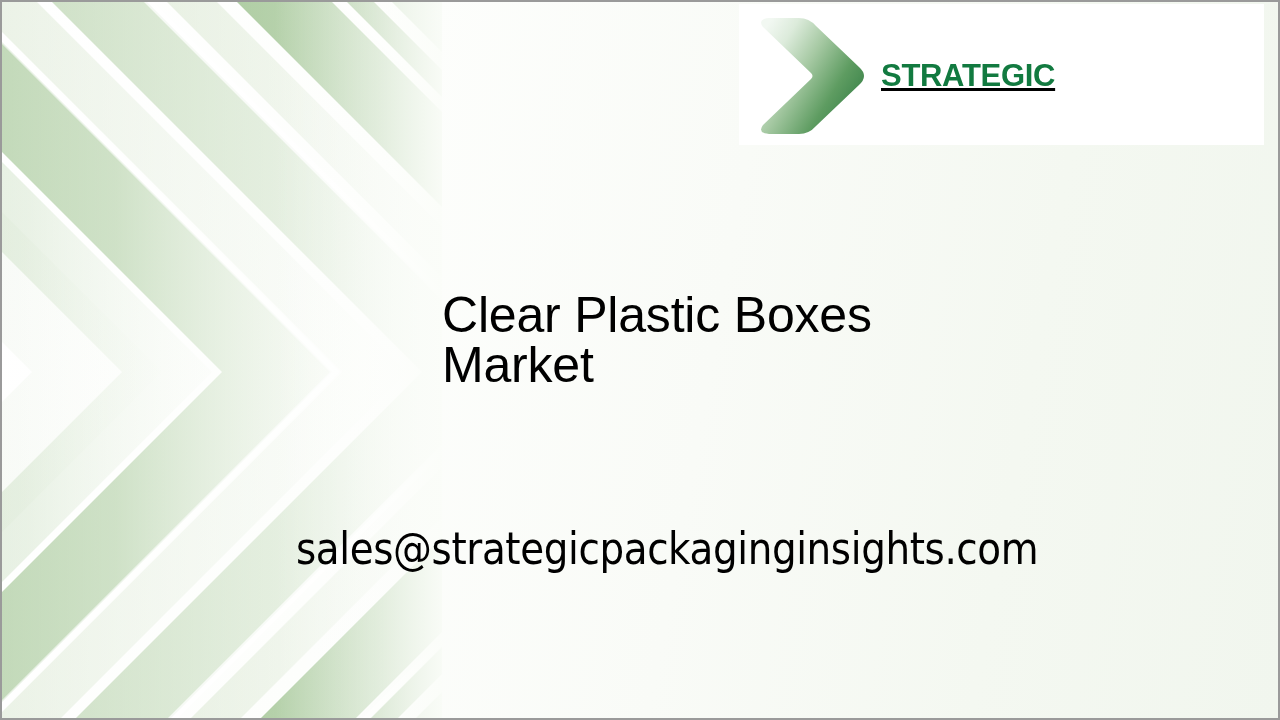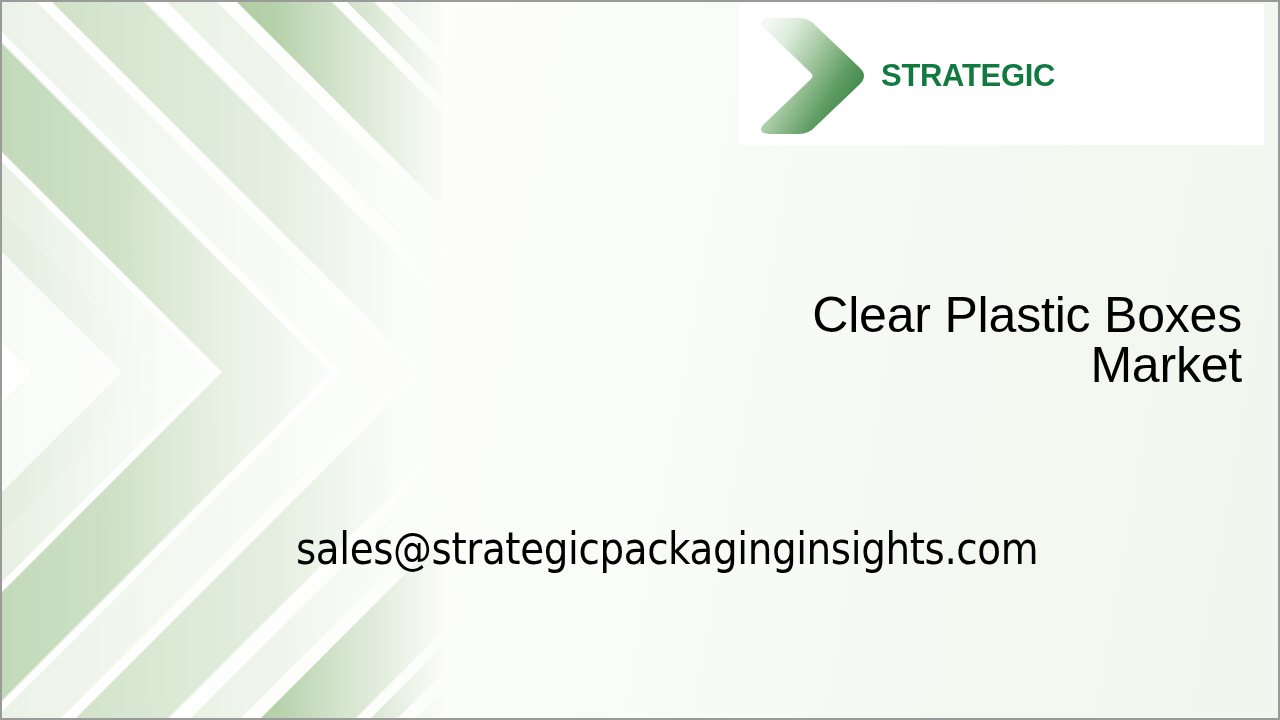--- a/index.html
+++ b/index.html
@@ -54,20 +54,21 @@
   .logo-mark {
     width: 122px;
     height: 126px;
     flex: 0 0 auto;
     margin-left: 8px;
     margin-top: 2px;
   }
   .logo-text {
     margin-left: 12px;
     margin-top: 2px;
+    text-decoration: underline;
   }
   .logo-line {
     font-family: "Liberation Sans", sans-serif;
     font-weight: bold;
     color: #127a40;
     font-size: 31px;
     line-height: 33px;
     letter-spacing: -0.3px;
     white-space: nowrap;
   }
@@ -80,21 +81,21 @@
     margin-top: 13px;
     white-space: nowrap;
   }
 
   
   .title {
     position: absolute;
     left: 440px;
     top: 254px;
     width: 800px;
-    text-align: right;
+    text-align: left;
     color: #000000;
     font-family: "Liberation Sans", sans-serif;
     font-size: 50px;
     line-height: 50px;
     font-weight: normal;
     letter-spacing: -0.2px;
     white-space: pre-line;
   }
 
   

